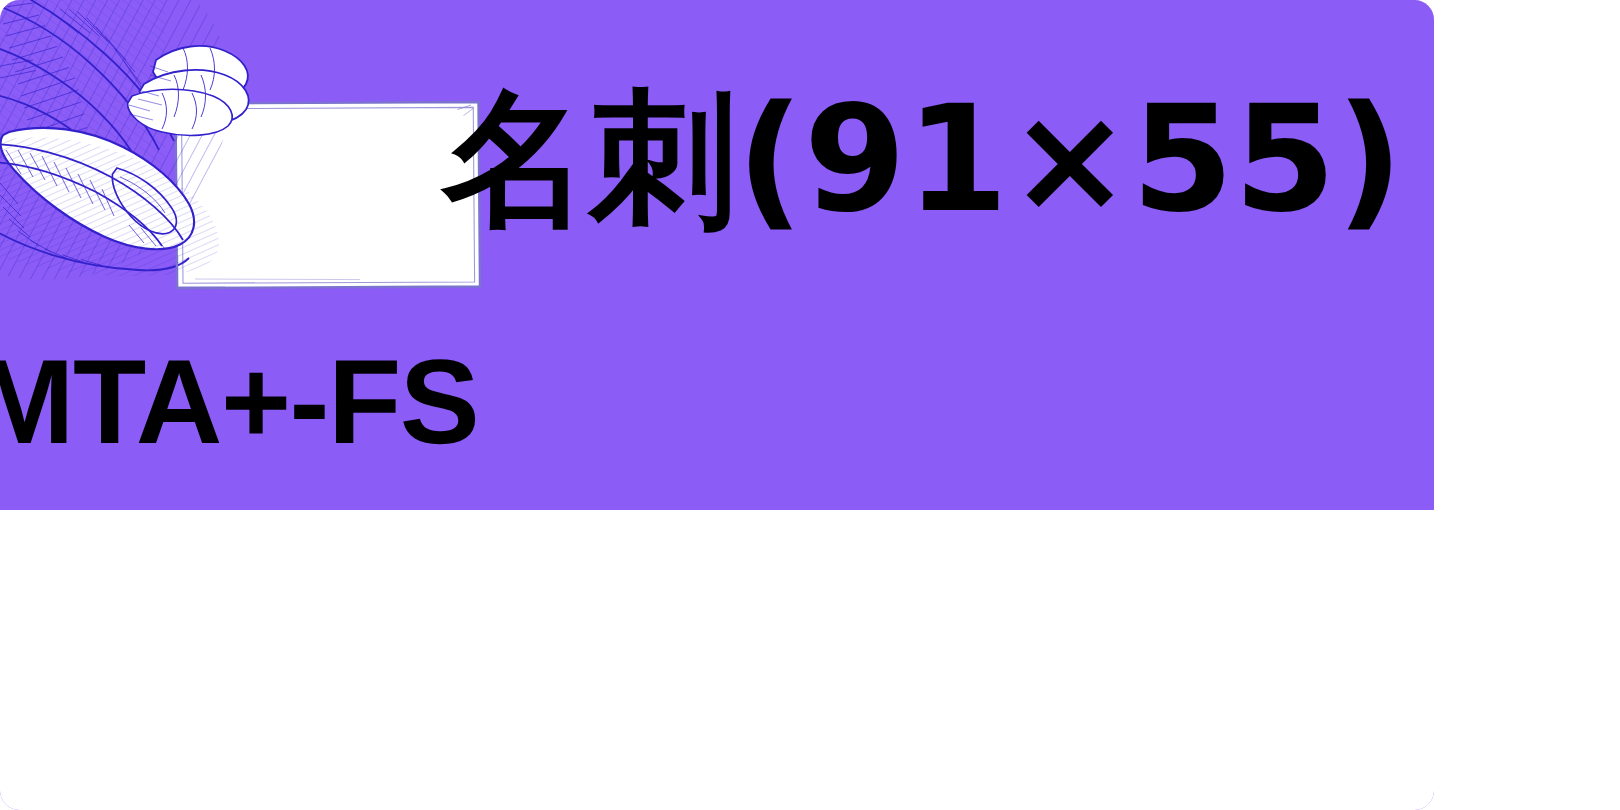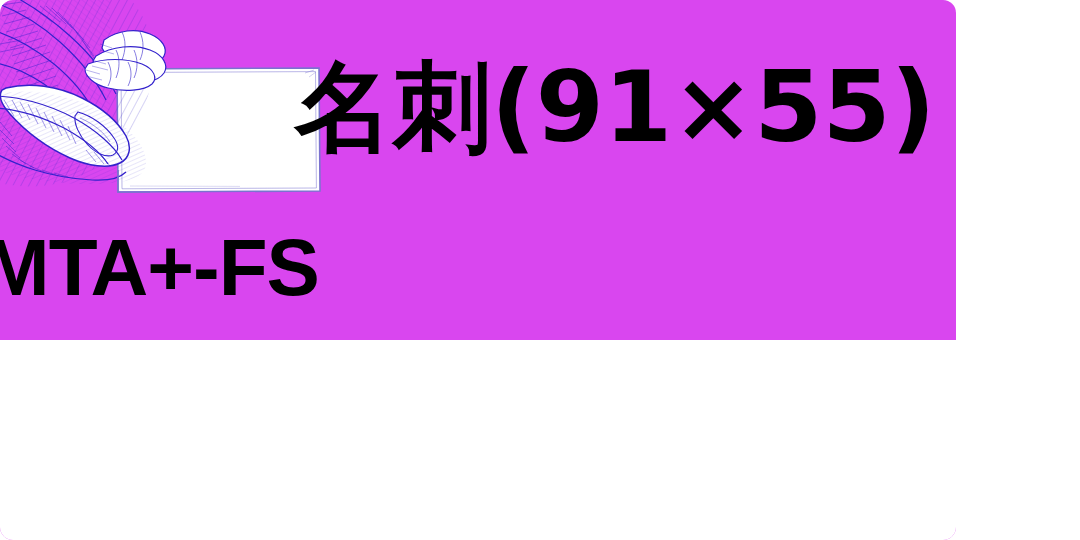--- a/index.html
+++ b/index.html
@@ -4,21 +4,21 @@
 <style>
   html, body {
     margin: 0;
     padding: 0;
     background: #ffffff;
   }
   #page {
     position: relative;
     width: 956px;
     height: 540px;
-    background: #d946ef;
+    background: #8b5cf6;
     overflow: hidden;
     font-family: "Liberation Sans", "DejaVu Sans", sans-serif;
     border-radius: 13px;
   }
 
   
   #illustration {
     position: absolute;
     left: 0px;
     top: 0px;

